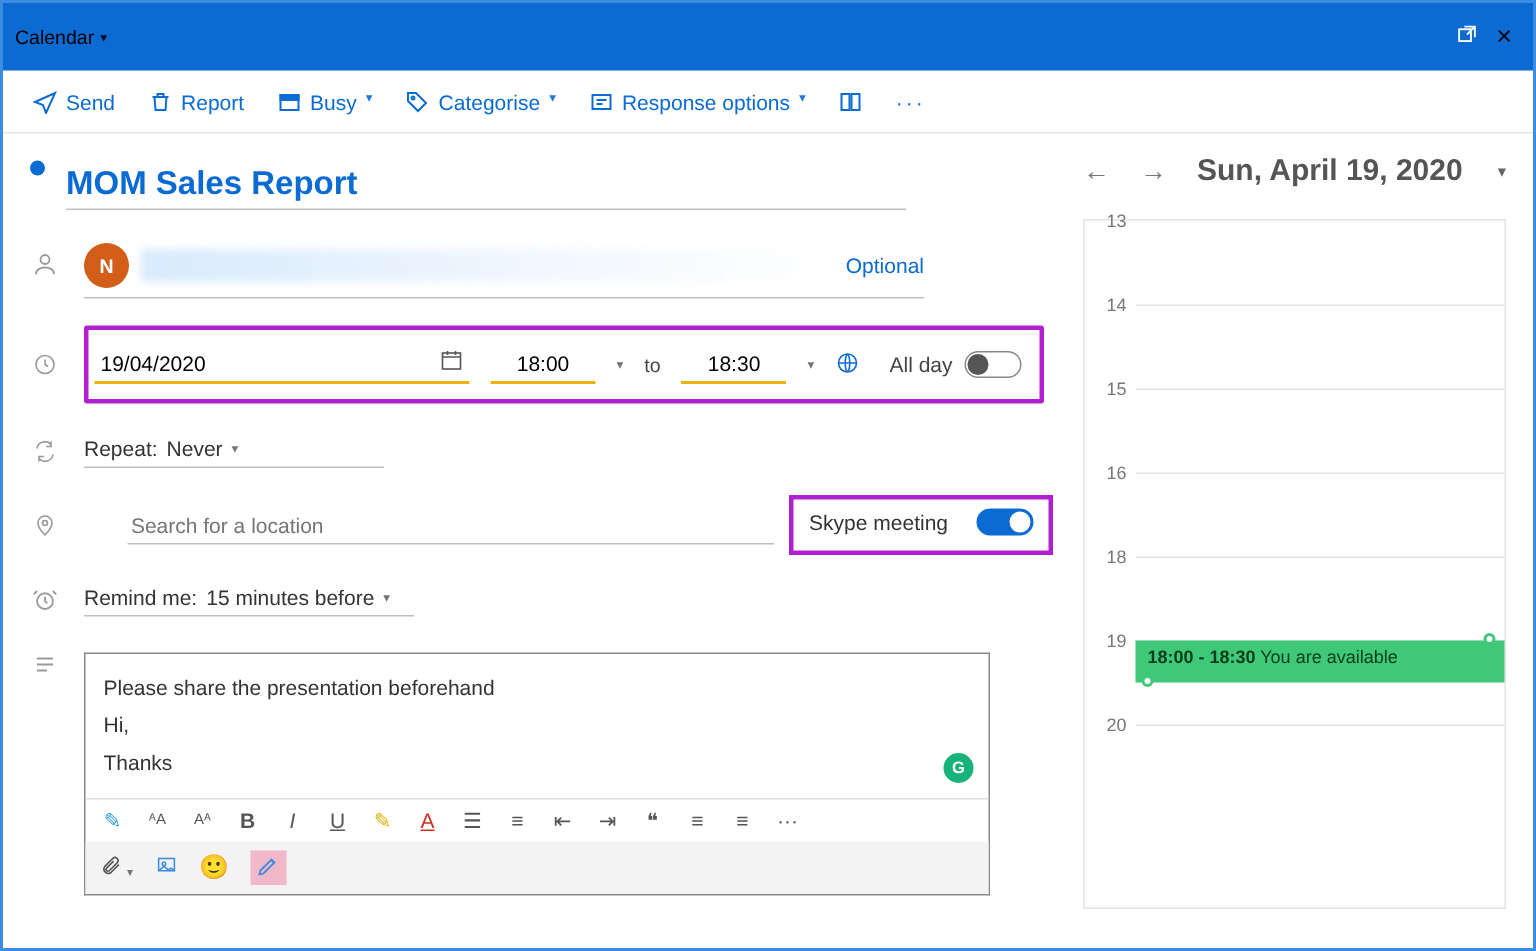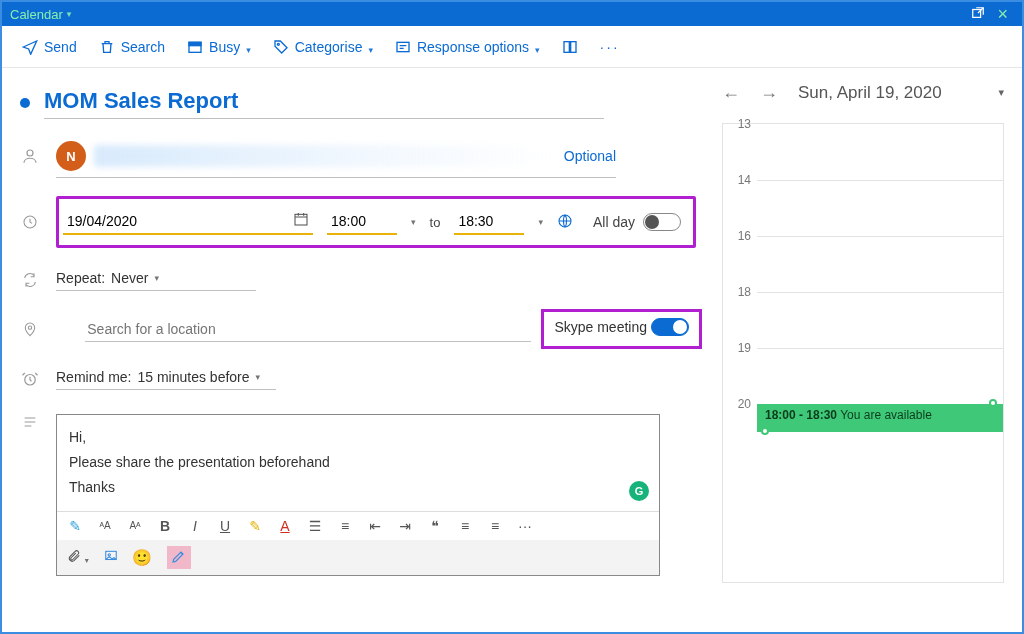--- a/index.html
+++ b/index.html
@@ -9,62 +9,62 @@
     font-size: 13px;
     color: #333;
     background: #fff;
     width: 1024px;
     height: 634px;
     overflow: hidden;
     border: 2px solid #3a8de0;
   }
   .titlebar {
     background: #0b6bd3;
-    color: #86efac;
-    height: 24px;
+    color: #000000;
+    height: 45px;
     display: flex;
     align-items: center;
     padding: 0 8px;
     font-size: 13px;
   }
   .titlebar .title { display: flex; align-items: center; gap: 4px; }
   .titlebar .spacer { flex: 1; }
   .titlebar .winbtn { padding: 0 6px; cursor: pointer; font-size: 15px; }
 
   .toolbar {
     height: 42px;
     display: flex;
     align-items: center;
     padding: 0 20px;
     gap: 22px;
     color: #0b6bd3;
     border-bottom: 1px solid #e5e5e5;
   }
-  .toolbar .item { display: flex; align-items: flex-end; gap: 6px; cursor: pointer; font-size: 14px; }
+  .toolbar .item { display: flex; align-items: flex-start; gap: 6px; cursor: pointer; font-size: 14px; }
   .toolbar svg { width: 16px; height: 16px; }
   .chev-down { font-size: 9px; opacity: .9; }
 
   .main {
     display: flex;
     height: calc(634px - 28px - 42px - 4px);
   }
   .left {
     flex: 1;
     padding: 18px 10px 10px 18px;
     overflow: hidden;
   }
   .right {
     width: 310px;
     padding: 14px 18px 10px 10px;
   }
 
   .row { display: flex; align-items: center; gap: 16px; margin-bottom: 18px; }
   .row-icon { width: 20px; display:flex; justify-content:center; color:#666; }
 
-  .title-row { display:flex; align-items:center; gap: 14px; }
+  .title-row { display:flex; gap: 14px; }
   .dot { width: 10px; height: 10px; border-radius: 50%; background: #0b6bd3; }
   .event-title {
     color: #0b6bd3;
     font-size: 22px;
     font-weight: 600;
     padding: 2px 0 4px 0;
     border-bottom: 1px solid #bfbfbf;
     width: 560px;
   }
 
@@ -98,21 +98,21 @@
     border: none;
     border-bottom: 2px solid #eab308;
     padding: 4px 4px;
     font-size: 14px;
     background: transparent;
     outline: none;
   }
   .date-wrap { position: relative; width: 250px; }
   .date-input { width: 100%; }
   .cal-icon { position:absolute; right: 4px; top: 2px; color:#555; }
-  .time-input { width: 70px; }
+  .time-input { width: 70px; text-align:center; }
   .to-sep { color:#444; }
   .allday { display:flex; align-items:center; gap:8px; margin-left:auto; color:#444; font-size:14px; }
 
   .toggle {
     width: 38px; height: 18px; border-radius: 10px; position:relative;
     border:1px solid #888; background:#fff; cursor:pointer;
   }
   .toggle .knob { position:absolute; width:14px; height:14px; border-radius:50%; top:1px; left:1px; background:#555; transition: left .1s; }
   .toggle.on { background:#0b6bd3; border-color:#0b6bd3; }
   .toggle.on .knob { left: 21px; background:#fff; }
@@ -123,21 +123,21 @@
     font-size:14px; color:#333; cursor:pointer;
   }
 
   .loc-row { display:flex; align-items:center; width: 640px; gap: 10px; margin-left: 30px; }
   .loc-input {
     flex:1; border:none; border-bottom:1px solid #bfbfbf;
     padding:4px 2px; font-size:14px; outline:none; color:#555;
   }
   .skype-box {
     border:3px solid #b020d0; padding:6px 10px 10px 10px;
-    display:flex; align-items:center; gap:4px; font-size:14px;
+    display:flex; align-items:center; gap:19px; font-size:14px;
   }
 
   .body-area {
     width: 604px; border:1px solid #888; background:#fff;
     margin-left: 36px; position:relative;
   }
   .body-text {
     padding: 10px 12px; min-height: 88px; font-size:14px; color:#333;
     line-height: 1.8;
   }
@@ -154,21 +154,21 @@
   .fmt-bar .btn { cursor:pointer; min-width:16px; text-align:center; font-size:14px; }
   .attach-bar {
     display:flex; align-items:center; gap:14px;
     padding:6px 10px; background:#f3f3f3;
   }
   .pink-sel { background:#f0b8c8; padding:2px 4px; }
 
   
   .nav-date { display:flex; align-items:center; gap:20px; color:#555; margin-bottom:20px; }
   .nav-date .arrow { cursor:pointer; font-size:18px; color:#777; }
-  .nav-date .date-label { font-size:17px; }
+  .nav-date .date-label { font-size:20px;font-weight:bold; }
   .nav-date .expand { margin-left:auto; cursor:pointer; font-size:11px; color:#555;}
 
   .timeline { border:1px solid #e3e3e3; position:relative; height: 460px; margin-left:0; }
   .hour-row { display:flex; height: 56px; }
   .hour-label { width:34px; text-align:right; padding-right:6px; color:#777; font-size:12px; padding-top:0; transform: translateY(-7px); }
   .hour-cell { flex:1; border-top:1px solid #e3e3e3; }
   .timeline .hour-row:first-child .hour-cell { border-top:none; }
 
   .event-block {
     position:absolute; left:34px; right:0;
@@ -207,21 +207,21 @@
   <div class="item">
     <svg viewBox="0 0 24 24" fill="none" stroke="#0b6bd3" stroke-width="2">
         <path d="M2 12l20-9-9 20-3-8-8-3z"></path>
       </svg>
     <span>Send</span>
   </div>
   <div class="item">
     <svg viewBox="0 0 24 24" fill="none" stroke="#0b6bd3" stroke-width="2">
         <path d="M4 7h16M9 7V4h6v3M6 7l1 13h10l1-13"></path>
       </svg>
-    <span>Search</span>
+    <span>Report</span>
   </div>
   <div class="item">
     <svg viewBox="0 0 24 24" fill="none" stroke="#0b6bd3" stroke-width="2">
         <rect x="3" y="5" width="18" height="15"></rect>
         <rect x="3" y="5" width="18" height="5" fill="#0b6bd3"></rect>
       </svg>
     <span>Busy</span>
     <span class="chev-down">▾</span>
   </div>
   <div class="item">
@@ -359,22 +359,22 @@
 
     <div class="row" style="align-items:flex-start;">
       <div class="row-icon" style="padding-top:6px;">
         <svg width="16" height="16" viewBox="0 0 24 24" fill="none" stroke="#999" stroke-width="1.8">
             <path d="M4 6h16M4 12h16M4 18h10"></path>
           </svg>
       </div>
     </div>
     <div class="body-area" style="margin-top:-34px;">
       <div class="body-text">
+        <div>Please share the presentation beforehand</div>
         <div>Hi,</div>
-        <div>Please share the presentation beforehand</div>
         <div>Thanks</div>
       </div>
       <div class="grammarly">G</div>
       <div class="fmt-bar">
         <span class="btn" style="color:#2a9ed8;">✎</span>
         <span class="btn" style="font-size:10px;">ᴬA</span>
         <span class="btn" style="font-size:10px;">Aᴬ</span>
         <span class="btn" style="font-weight:700;">B</span>
         <span class="btn" style="font-style:italic;">I</span>
         <span class="btn" style="text-decoration:underline;">U</span>
@@ -424,20 +424,24 @@
     <div class="timeline" id="timeline">
         <div class="hour-row">
           <div class="hour-label">13</div>
           <div class="hour-cell"></div>
         </div>
         <div class="hour-row">
           <div class="hour-label">14</div>
           <div class="hour-cell"></div>
         </div>
         <div class="hour-row">
+          <div class="hour-label">15</div>
+          <div class="hour-cell"></div>
+        </div>
+        <div class="hour-row">
           <div class="hour-label">16</div>
           <div class="hour-cell"></div>
         </div>
         <div class="hour-row">
           <div class="hour-label">18</div>
           <div class="hour-cell"></div>
         </div>
         <div class="hour-row">
           <div class="hour-label">19</div>
           <div class="hour-cell"></div>

